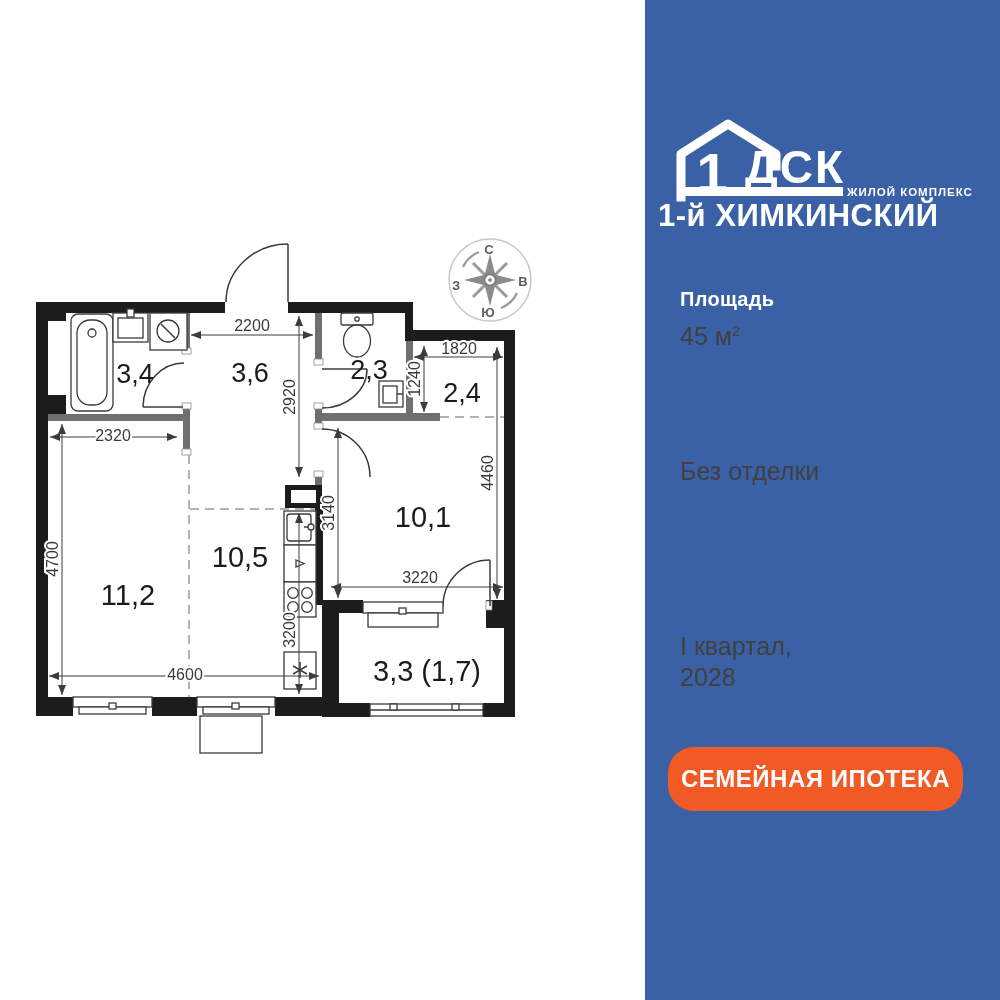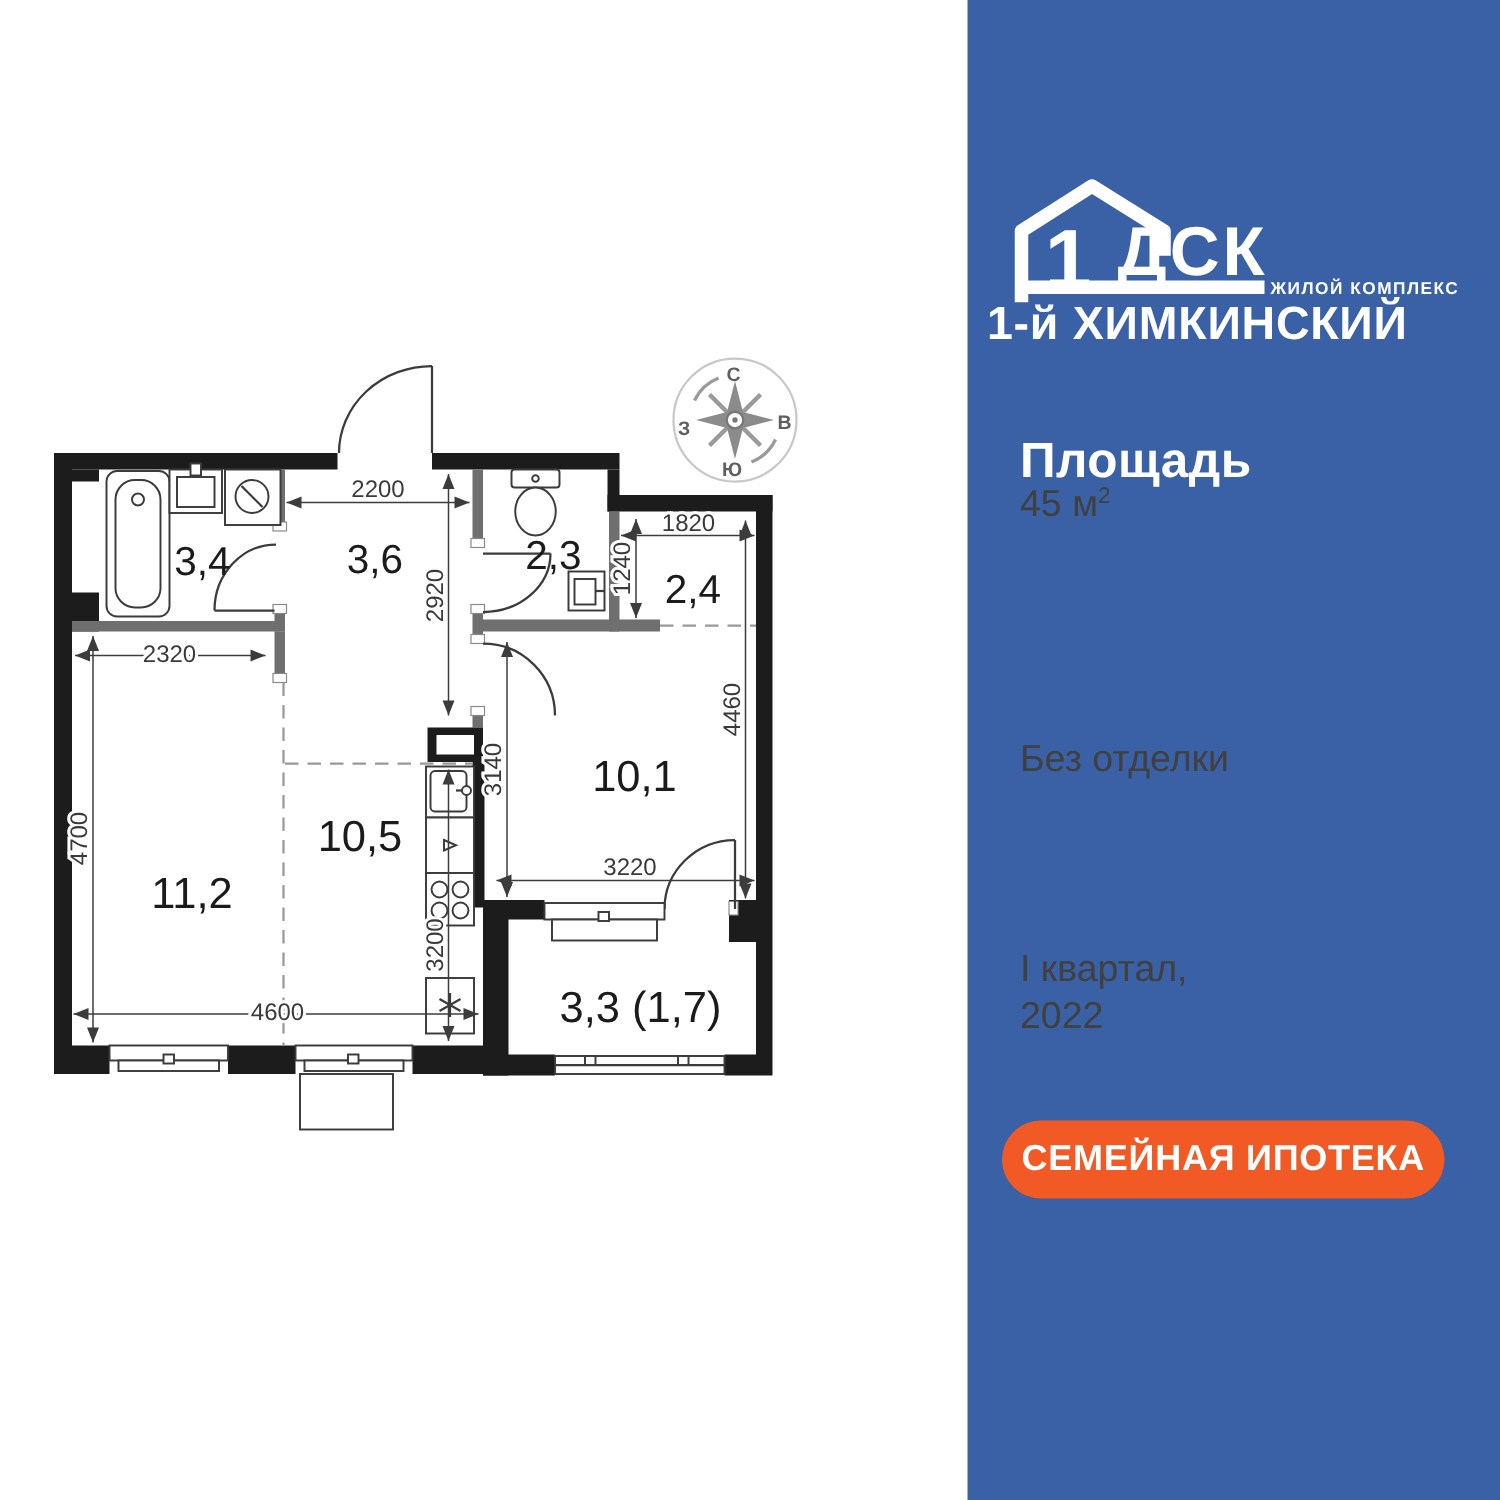--- a/index.html
+++ b/index.html
@@ -2,23 +2,23 @@
 <html><head>
 <meta charset="utf-8">
 <style>
   html,body{margin:0;padding:0;}
   body{width:1000px;height:1000px;position:relative;background:#fff;
        font-family:"Liberation Sans",sans-serif;overflow:hidden;}
   .canvas{position:absolute;inset:0;width:1000px;height:1000px;}
   .plan-svg{position:absolute;left:0;top:0;}
   .sidebar{position:absolute;left:645px;top:0;width:355px;height:1000px;background:#3a61a6;color:#fff;}
   .logo-svg{position:absolute;left:650px;top:116px;}
-  .sb-h{position:absolute;left:680px;font-weight:bold;font-size:33px;color:#ffffff;letter-spacing:.3px;}
+  .sb-h{position:absolute;left:680px;font-weight:bold;font-size:20px;color:#ffffff;letter-spacing:.3px;}
   .sb-v{position:absolute;left:680px;font-weight:normal;font-size:25px;color:#404040;}
-  .cta{position:absolute;left:668px;top:747px;width:295px;height:52px;border:none;border-radius:26px;
+  .cta{position:absolute;left:668px;top:747px;width:295px;height:64px;border:none;border-radius:26px;
        background:#f15a24;color:#fff;font-family:"Liberation Sans",sans-serif;font-weight:bold;
        font-size:24px;letter-spacing:.5px;cursor:pointer;}
   sup{font-size:15px;}
   text{font-family:"Liberation Sans",sans-serif;}
   .rl{font-size:29px;fill:#1b1b1b;}
   .rls{font-size:27px;fill:#1b1b1b;}
   .dim{font-size:16px;fill:#3a3a3a;paint-order:stroke;stroke:#ffffff;stroke-width:4px;}
   .wall{fill:#1c1c1c;}
   .gwall{fill:#6f6f6f;}
   .fix{fill:#ffffff;stroke:#3b3b3b;stroke-width:1.3;}
@@ -278,19 +278,19 @@
     <text x="62" y="76" text-anchor="middle" font-size="56" font-weight="bold" fill="#fff">1</text>
     <text x="95" y="67" font-size="46" font-weight="bold" fill="#fff" letter-spacing="2">ДСК</text>
     <rect x="30" y="71" width="163" height="9" fill="#fff"></rect>
     <text x="197" y="80" font-size="11.5" font-weight="bold" fill="#fff" letter-spacing="1">ЖИЛОЙ КОМПЛЕКС</text>
     <text x="8" y="110" font-size="31" font-weight="bold" fill="#fff" letter-spacing=".5">1-й ХИМКИНСКИЙ</text>
   </svg>
 
   <div class="sb-h" style="top:288px">Площадь</div>
   <div class="sb-v" style="top:322px"><span>45 м</span><sup>2</sup></div>
 
-  <div class="sb-v" style="top:492px">Без отделки</div>
+  <div class="sb-v" style="top:457px">Без отделки</div>
 
   <div class="sb-v" style="top:632px">I квартал,</div>
-  <div class="sb-v" style="top:663px">2022</div>
+  <div class="sb-v" style="top:663px">2028</div>
 
   <button class="cta" style="background: rgb(241, 90, 36);">СЕМЕЙНАЯ ИПОТЕКА</button>
 </div>
 
 </body></html>

